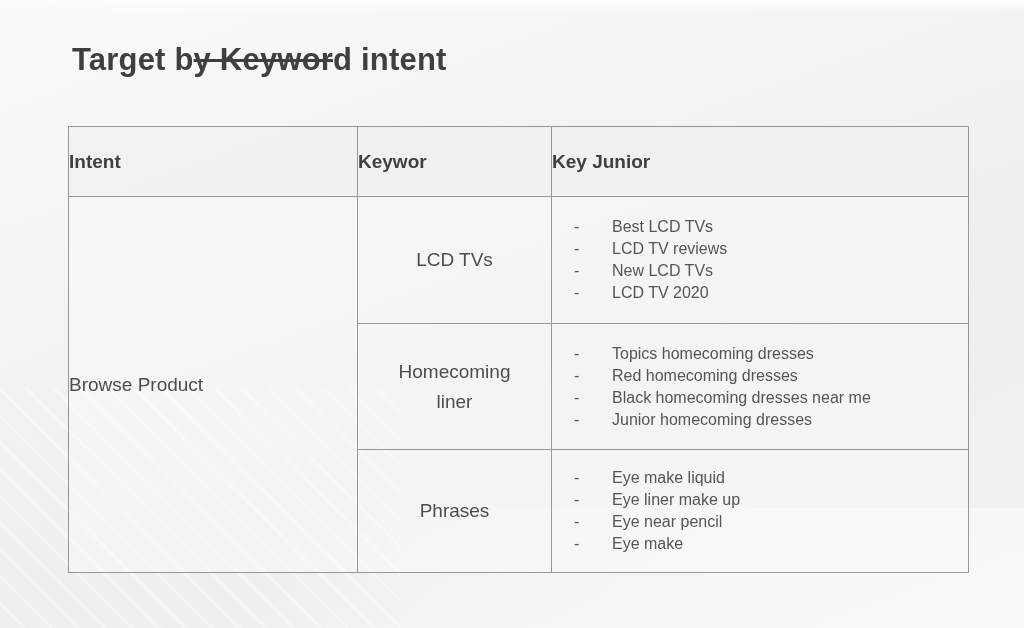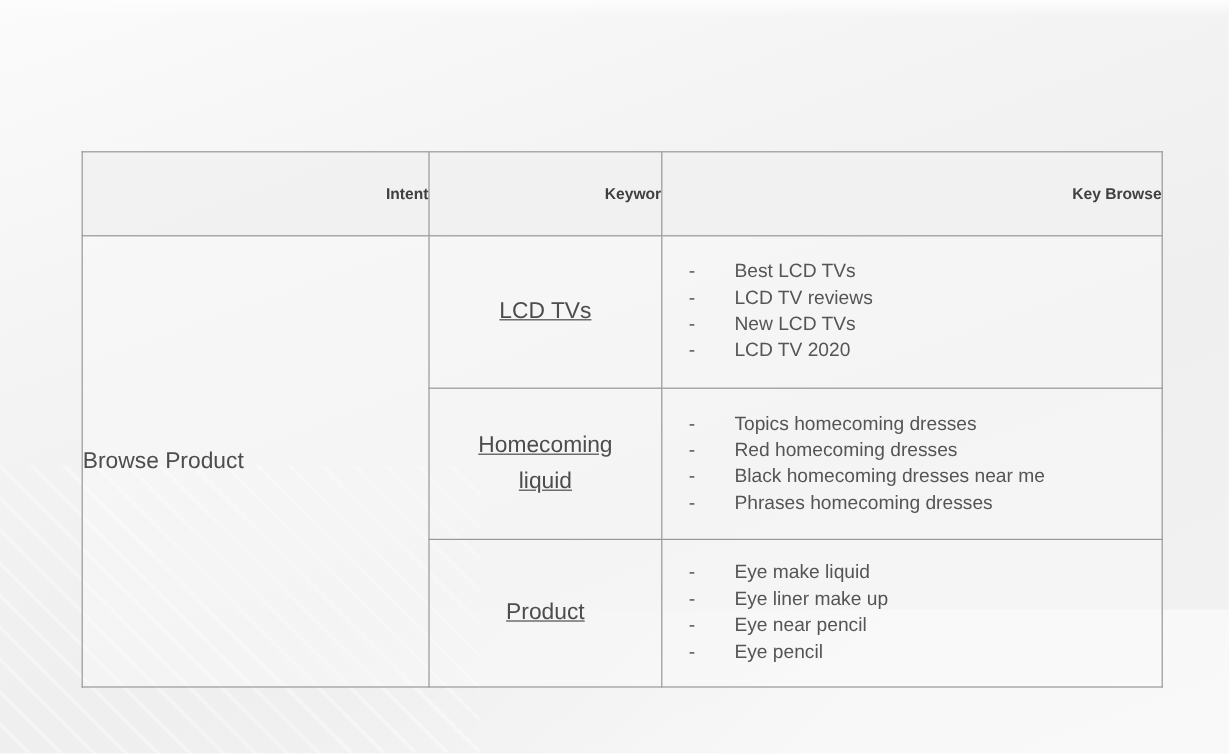--- a/index.html
+++ b/index.html
@@ -48,34 +48,33 @@
   }
   table.intent-table col.c-intent  { width: 289px; }
   table.intent-table col.c-topics  { width: 194px; }
   table.intent-table col.c-phrases { width: 417px; }
   table.intent-table th, table.intent-table td {
     border: 1px solid #979797;
     vertical-align: middle;
   }
   table.intent-table th {
     height: 70px;
-    font-size: 13px; font-weight: 700; color: #404040;
-    text-align: right;
+    font-size: 19px; font-weight: 700; color: #404040;
+    text-align: left;
     background: rgba(236,236,236,0.55);
   }
   td.intent-cell {
     text-align: left;
     font-size: 19px; color: #4d4d4d;
   }
   td.topic-cell {
     text-align: center;
     font-size: 19px; color: #4d4d4d;
     padding: 0 26px;
     line-height: 1.55;
-    text-decoration: underline;
   }
   td.phrases-cell { padding: 14px 10px 14px 22px; }
   tr.r1 td { height: 127px; }
   tr.r2 td { height: 126px; }
   tr.r3 td { height: 123px; }
   ul.phrase-list { list-style: none; }
   ul.phrase-list li {
     display: flex;
     font-size: 16px; color: #555555;
     line-height: 22px;
@@ -86,32 +85,33 @@
   }
 </style>
 </head>
 <body>
 
 <div class="slide">
   <div class="top-sheen"></div>
   <div class="bottom-light"></div>
   <div class="corner-stripes"></div>
 
+  <h1 class="title"><span>Target b</span><span class="struck">y Keywor</span><span>d intent</span></h1>
 
   <table class="intent-table">
     <colgroup>
       <col class="c-intent">
         <col class="c-topics">
         <col class="c-phrases">
     </colgroup>
     <thead>
       <tr>
         <th>Intent</th>
         <th>Keywor</th>
-        <th>Key Browse</th>
+        <th>Key Junior</th>
       </tr>
     </thead>
     <tbody>
       <tr class="r1">
         <td class="intent-cell" rowspan="3">Browse Product</td>
         <td class="topic-cell">LCD TVs</td>
         <td class="phrases-cell">
           <ul class="phrase-list">
             <li>
                 <span class="dash">-</span>
@@ -126,60 +126,60 @@
                 <span>New LCD TVs</span>
               </li>
             <li>
                 <span class="dash">-</span>
                 <span>LCD TV 2020</span>
               </li>
           </ul>
         </td>
       </tr>
       <tr class="r2">
-        <td class="topic-cell">Homecoming liquid</td>
+        <td class="topic-cell">Homecoming liner</td>
         <td class="phrases-cell">
           <ul class="phrase-list">
             <li>
                 <span class="dash">-</span>
                 <span>Topics homecoming dresses</span>
               </li>
             <li>
                 <span class="dash">-</span>
                 <span>Red homecoming dresses</span>
               </li>
             <li>
                 <span class="dash">-</span>
                 <span>Black homecoming dresses near me</span>
               </li>
             <li>
                 <span class="dash">-</span>
-                <span>Phrases homecoming dresses</span>
+                <span>Junior homecoming dresses</span>
               </li>
           </ul>
         </td>
       </tr>
       <tr class="r3">
-        <td class="topic-cell">Product</td>
+        <td class="topic-cell">Phrases</td>
         <td class="phrases-cell">
           <ul class="phrase-list">
             <li>
                 <span class="dash">-</span>
                 <span>Eye make liquid</span>
               </li>
             <li>
                 <span class="dash">-</span>
                 <span>Eye liner make up</span>
               </li>
             <li>
                 <span class="dash">-</span>
                 <span>Eye near pencil</span>
               </li>
             <li>
                 <span class="dash">-</span>
-                <span>Eye pencil</span>
+                <span>Eye make</span>
               </li>
           </ul>
         </td>
       </tr>
     </tbody>
   </table>
 </div>
 
 </body></html>

